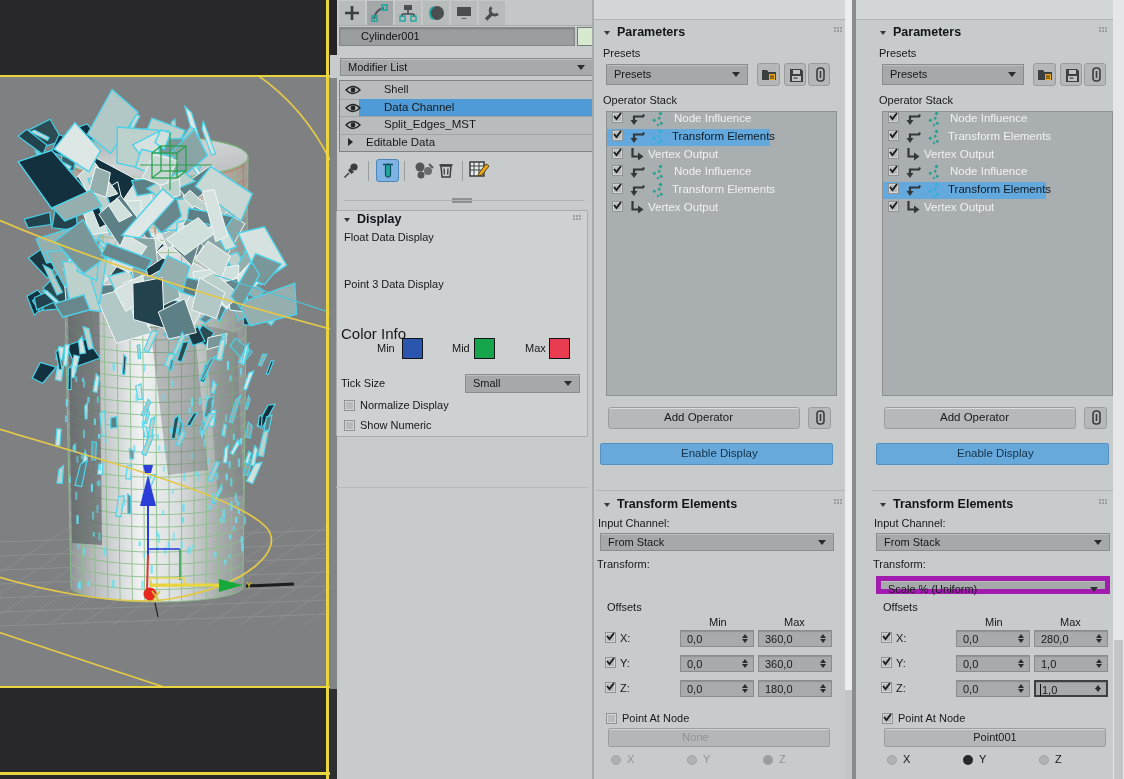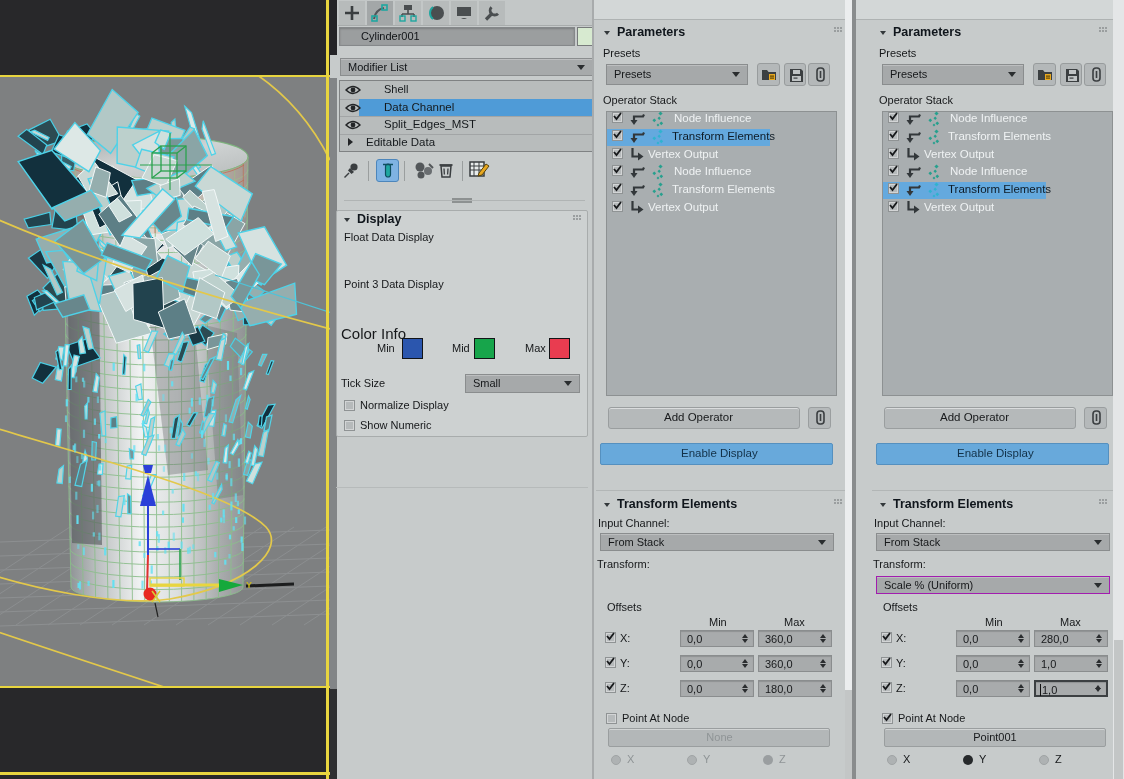--- a/index.html
+++ b/index.html
@@ -833,21 +833,21 @@
       <div style="position:absolute;right:5px;bottom:3px;width:0;height:0;border-left:3.5px solid transparent;border-right:3.5px solid transparent;border-top:4px solid #2a2d2f"></div>
     </div>
     <div style="position:absolute;left:758px;top:680px;width:74px;height:17px;background:#a8abac;border:1px solid #8a8d8e;box-shadow:inset 0 1px 1px rgba(0,0,0,0.15);">
       <div style="position:absolute;left:6px;top:2px;font-size:11px;color:#17191b">180,0</div>
       <div style="position:absolute;right:5px;top:3px;width:0;height:0;border-left:3.5px solid transparent;border-right:3.5px solid transparent;border-bottom:4px solid #2a2d2f"></div>
       <div style="position:absolute;right:5px;bottom:3px;width:0;height:0;border-left:3.5px solid transparent;border-right:3.5px solid transparent;border-top:4px solid #2a2d2f"></div>
     </div>
     <div style="position:absolute;left:606px;top:713px;width:11px;height:11px;background:#b6babb;border:1px solid #8f9394;box-shadow:inset 0 0 0 1px rgba(255,255,255,0.4);"></div>
     <div style="position:absolute;left:622px;top:712px;font-size:11px;color:#17191b;font-weight:normal;white-space:nowrap;">Point At Node</div>
     <div style="position:absolute;left:608px;top:728px;width:222px;height:19px;background:#b3b7b8;border:1px solid #9a9e9f;border-radius:2px;box-shadow:inset 0 1px 0 rgba(255,255,255,0.4);"></div>
-    <div style="position:absolute;left:608px;top:731px;width:223px;text-align:center;font-size:11px;color:#8f9496">None</div>
+    <div style="position:absolute;left:584px;top:731px;width:223px;text-align:center;font-size:11px;color:#8f9496">None</div>
     <div style="position:absolute;left:611px;top:755px;width:10px;height:10px;border-radius:50%;background:#aeb2b3;border:1px solid #a0a4a5;"></div>
     <div style="position:absolute;left:627px;top:753px;font-size:11px;color:#8f9496;font-weight:normal;white-space:nowrap;">X</div>
     <div style="position:absolute;left:687px;top:755px;width:10px;height:10px;border-radius:50%;background:#aeb2b3;border:1px solid #a0a4a5;"></div>
     <div style="position:absolute;left:703px;top:753px;font-size:11px;color:#8f9496;font-weight:normal;white-space:nowrap;">Y</div>
     <div style="position:absolute;left:763px;top:755px;width:10px;height:10px;border-radius:50%;background:#9a9ea0;"></div>
     <div style="position:absolute;left:779px;top:753px;font-size:11px;color:#8f9496;font-weight:normal;white-space:nowrap;">Z</div>
     <div style="position:absolute;left:845px;top:0px;width:7px;height:779px;background:#ebedee;"></div>
     <div style="position:absolute;left:845px;top:690px;width:7px;height:89px;background:#c3c6c6;"></div>
     <div style="position:absolute;left:852px;top:0px;width:4px;height:779px;background:#898c8d;"></div>
     <div style="position:absolute;left:856px;top:0px;width:257px;height:779px;background:#c7cbcb;"></div>
@@ -1000,21 +1000,21 @@
       <rect x="0" y="3" width="2" height="2" fill="#9a9e9f"></rect>
       <rect x="3" y="3" width="2" height="2" fill="#9a9e9f"></rect>
       <rect x="6" y="3" width="2" height="2" fill="#9a9e9f"></rect>
     </svg>
     <div style="position:absolute;left:874px;top:517px;font-size:11px;color:#16181a;font-weight:normal;white-space:nowrap;">Input Channel:</div>
     <div style="position:absolute;left:876px;top:533px;width:234px;height:18px;background:#a6a9aa;border:1px solid #8a8d8e;box-shadow:inset 0 1px 0 rgba(255,255,255,0.25);">
       <div style="position:absolute;left:7px;top:2px;font-size:11px;color:#16181a;white-space:nowrap">From Stack</div>
       <div style="position:absolute;right:7px;top:6px;width:0;height:0;border-left:4px solid transparent;border-right:4px solid transparent;border-top:5px solid #2a2d2f"></div>
     </div>
     <div style="position:absolute;left:873px;top:558px;font-size:11px;color:#16181a;font-weight:normal;white-space:nowrap;">Transform:</div>
-    <div style="position:absolute;left:876px;top:576px;width:234px;height:18px;background:#a6a9aa;border:1px solid #a21caf;box-shadow:inset 0 1px 0 rgba(255,255,255,0.25);">
+    <div style="position:absolute;left:876px;top:576px;width:234px;height:18px;background:#a6a9aa;border:5px solid #a21caf;box-shadow:inset 0 1px 0 rgba(255,255,255,0.25);">
       <div style="position:absolute;left:7px;top:2px;font-size:11px;color:#16181a;white-space:nowrap">Scale % (Uniform)</div>
       <div style="position:absolute;right:7px;top:6px;width:0;height:0;border-left:4px solid transparent;border-right:4px solid transparent;border-top:5px solid #2a2d2f"></div>
     </div>
     <div style="position:absolute;left:883px;top:601px;font-size:11px;color:#16181a;font-weight:normal;white-space:nowrap;">Offsets</div>
     <div style="position:absolute;left:985px;top:616px;font-size:11px;color:#16181a;font-weight:normal;white-space:nowrap;">Min</div>
     <div style="position:absolute;left:1060px;top:616px;font-size:11px;color:#16181a;font-weight:normal;white-space:nowrap;">Max</div>
     <div style="position:absolute;left:881px;top:632px;width:11px;height:11px;background:#b6babb;border:1px solid #8f9394;box-shadow:inset 0 0 0 1px rgba(255,255,255,0.4);">
       <svg width="11" height="11" viewBox="0 0 11 11" style="position:absolute;left:-1px;top:-2px">
         <path d="M 2 5 L 4.5 8 L 9 2" fill="none" stroke="#17191b" stroke-width="1.8"></path>
       </svg>

